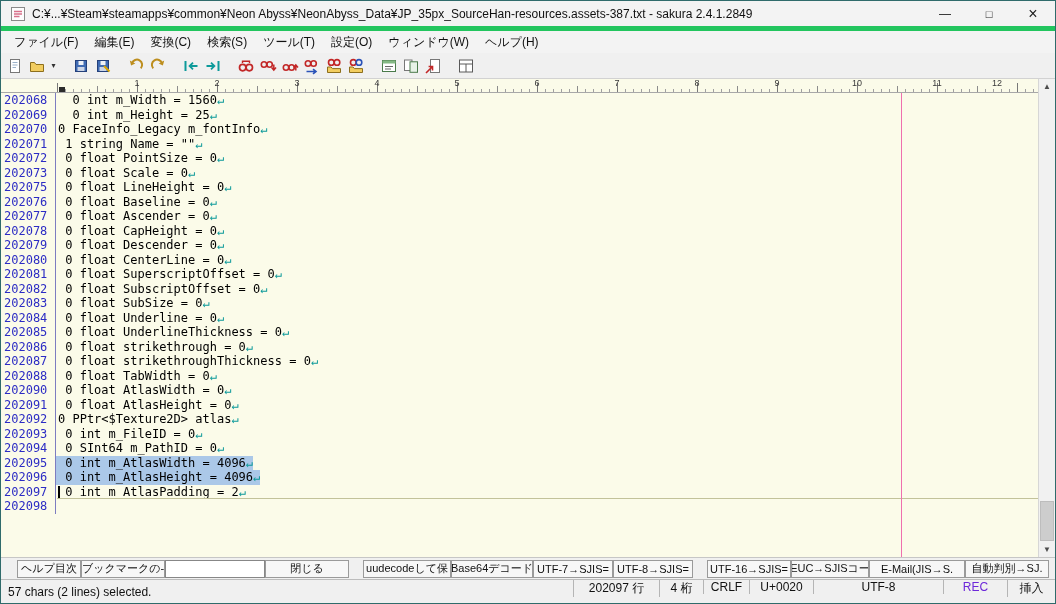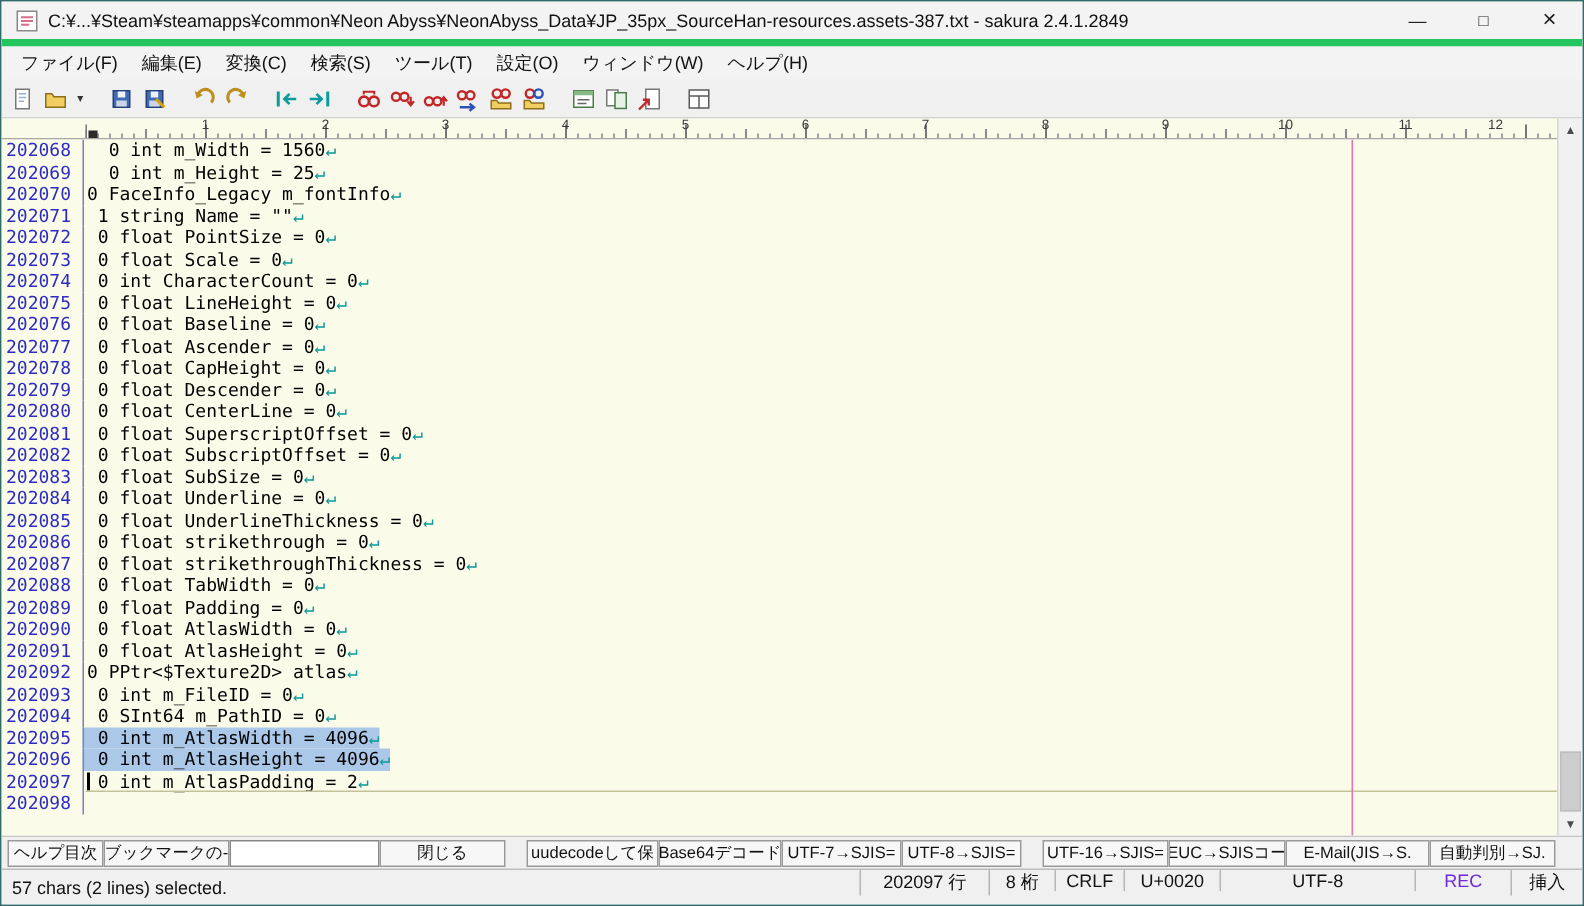--- a/index.html
+++ b/index.html
@@ -53,21 +53,21 @@
   .eol{color:var(--eol,#0d9a9a);}
   .caret{position:absolute;left:57.4px;top:1px;height:12.5px;width:1.4px;background:#000;}
 
   .vscroll{flex:0 0 17px;background:#f1f1f1;border-left:1px solid #d6d6d6;position:relative;}
   .vs-btn{position:absolute;left:0;right:0;height:15px;display:flex;align-items:center;justify-content:center;font-size:8px;color:#4c4c4c;}
   .vs-btn.up{top:0;}
   .vs-btn.down{bottom:0;}
   .vs-thumb{position:absolute;left:1px;right:1px;bottom:16px;height:40px;background:#cdcdcd;border:1px solid #bdbdbd;}
 
   
-  .funcbar{flex:0 0 22px;display:flex;align-items:center;background:#f0f0f0;border-top:1px solid #c6c6c6;padding-left:4px;font-size:11px;}
+  .funcbar{flex:0 0 22px;display:flex;align-items:center;background:#f0f0f0;border-top:1px solid #c6c6c6;padding-left:16px;font-size:11px;}
   .fk-btn{height:18px;border:1px solid #9a9a9a;background:#f7f7f7;display:flex;align-items:center;justify-content:center;
     white-space:nowrap;overflow:hidden;padding:0 1px;flex:0 0 auto;color:#111;}
   .fk-input{height:18px;border:1px solid #878787;background:#fff;flex:0 0 auto;font-size:11px;padding:0 3px;
     font-family:"Liberation Sans","DejaVu Sans",sans-serif;}
   .fk-gap{width:14px;flex:0 0 14px;}
 
   
   .statusbar{flex:0 0 24px;display:flex;align-items:stretch;background:#f0f0f0;border-top:1px solid #bcbcbc;font-size:12px;color:#111;}
   .sb-msg{flex:1;display:flex;align-items:center;padding-left:7px;white-space:nowrap;overflow:hidden;}
   .sb-cell{border-left:1px solid #b5b5b5;display:flex;align-items:center;justify-content:center;white-space:nowrap;flex:0 0 auto;}
@@ -260,24 +260,20 @@
             </div>
             <div class="line">
               <span class="num">202072</span>
               <span class="txt"> 0 float PointSize = 0<span class="eol">↵</span></span>
             </div>
             <div class="line">
               <span class="num">202073</span>
               <span class="txt"> 0 float Scale = 0<span class="eol">↵</span></span>
             </div>
             <div class="line">
-              <span class="num">202074</span>
-              <span class="txt"> 0 int CharacterCount = 0<span class="eol">↵</span></span>
-            </div>
-            <div class="line">
               <span class="num">202075</span>
               <span class="txt"> 0 float LineHeight = 0<span class="eol">↵</span></span>
             </div>
             <div class="line">
               <span class="num">202076</span>
               <span class="txt"> 0 float Baseline = 0<span class="eol">↵</span></span>
             </div>
             <div class="line">
               <span class="num">202077</span>
               <span class="txt"> 0 float Ascender = 0<span class="eol">↵</span></span>
@@ -318,24 +314,20 @@
               <span class="num">202086</span>
               <span class="txt"> 0 float strikethrough = 0<span class="eol">↵</span></span>
             </div>
             <div class="line">
               <span class="num">202087</span>
               <span class="txt"> 0 float strikethroughThickness = 0<span class="eol">↵</span></span>
             </div>
             <div class="line">
               <span class="num">202088</span>
               <span class="txt"> 0 float TabWidth = 0<span class="eol">↵</span></span>
-            </div>
-            <div class="line">
-              <span class="num">202089</span>
-              <span class="txt"> 0 float Padding = 0<span class="eol">↵</span></span>
             </div>
             <div class="line">
               <span class="num">202090</span>
               <span class="txt"> 0 float AtlasWidth = 0<span class="eol">↵</span></span>
             </div>
             <div class="line">
               <span class="num">202091</span>
               <span class="txt"> 0 float AtlasHeight = 0<span class="eol">↵</span></span>
             </div>
             <div class="line">
@@ -391,21 +383,21 @@
       <div class="fk-btn" style="width: 84px;">UTF-16→SJIS=</div>
       <div class="fk-btn" style="width: 78px;">EUC→SJISコー</div>
       <div class="fk-btn" style="width: 96px;">E-Mail(JIS→S.</div>
       <div class="fk-btn" style="width: 84px;">自動判別→SJ.</div>
     </div>
 
   <div class="statusbar">
     <div class="sb-msg">57 chars (2 lines) selected.</div>
     <div style="display:flex;align-items:flex-start;">
         <div class="sb-cell" style="width: 86px;">202097 行</div>
-        <div class="sb-cell" style="width: 44px;">8 桁</div>
+        <div class="sb-cell" style="width: 44px;">4 桁</div>
         <div class="sb-cell" style="width: 46px;">CRLF</div>
         <div class="sb-cell" style="width: 64px;">U+0020</div>
         <div class="sb-cell" style="width: 130px;">UTF-8</div>
         <div class="sb-cell muted" style="width: 64px;">REC</div>
         <div class="sb-cell" style="width: 48px;">挿入</div>
       </div>
   </div>
 
 </div>
 

